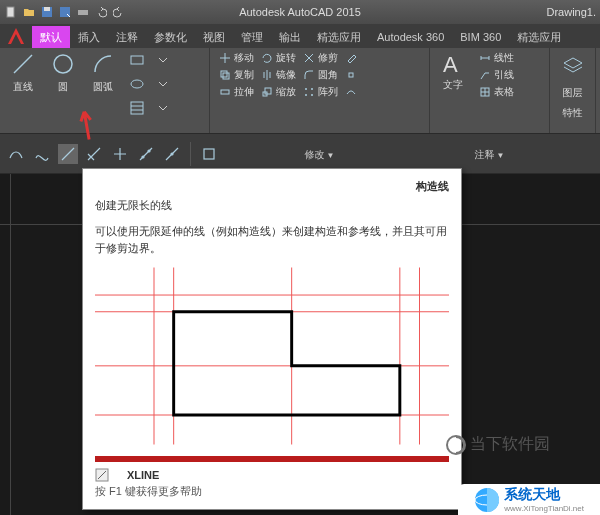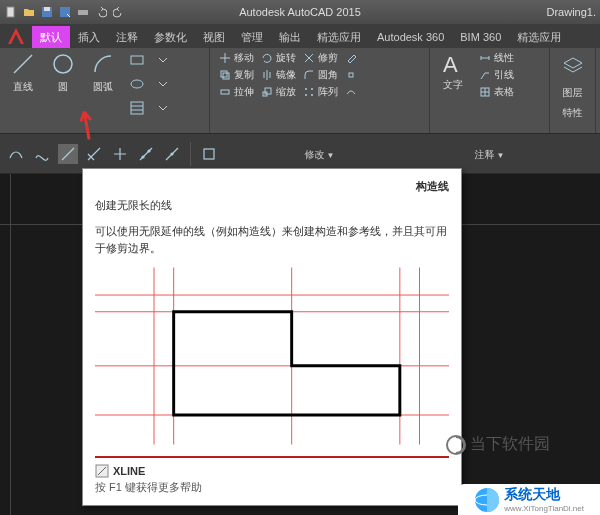--- a/index.html
+++ b/index.html
@@ -57,21 +57,21 @@
   
   .arrow { position: absolute; left: 68px; top: 110px; transform: rotate(35deg); }
   .arrow svg { width: 36px; height: 36px; }
   
   .tooltip { position: absolute; left: 82px; top: 168px; width: 380px; background: #fff; border: 1px solid #888; box-shadow: 3px 3px 6px rgba(0,0,0,0.4); padding: 10px 12px; font-size: 11px; color: #333; }
   .tooltip .tt-title { font-weight: bold; margin-bottom: 4px; text-align: right; }
   .tooltip .tt-sub { margin-bottom: 10px; }
   .tooltip .tt-desc { margin-bottom: 10px; line-height: 1.5; }
   .tooltip .tt-figure { height: 180px; position: relative; margin-bottom: 10px; }
   .tooltip .tt-figure svg { width: 100%; height: 100%; }
-  .tooltip .tt-cmd { display: flex; align-items: center; gap: 4px; border-top: 2px solid #b91c1c; padding-top: 6px; margin-bottom: 2px; font-size: 11px; }
+  .tooltip .tt-cmd { display: flex; align-items: center; gap: 18px; border-top: 6px solid #b91c1c; padding-top: 6px; margin-bottom: 2px; font-size: 11px; }
   .tooltip .tt-cmd-ico { width: 14px; height: 14px; }
   .tooltip .tt-f1 { font-size: 11px; color: #555; }
   
   .watermark1 { position: absolute; right: 50px; bottom: 60px; color: #555; font-size: 16px; display: flex; align-items: center; gap: 4px; }
   .watermark2 { position: absolute; right: 0; bottom: 0; background: #fff; padding: 2px 16px; font-size: 14px; color: #06c; display: flex; align-items: center; gap: 4px; border-top-left-radius: 6px; }
   .wm-sub { font-size: 8px; color: #888; display: block; }
 </style>
 </head>
 <body>
 

